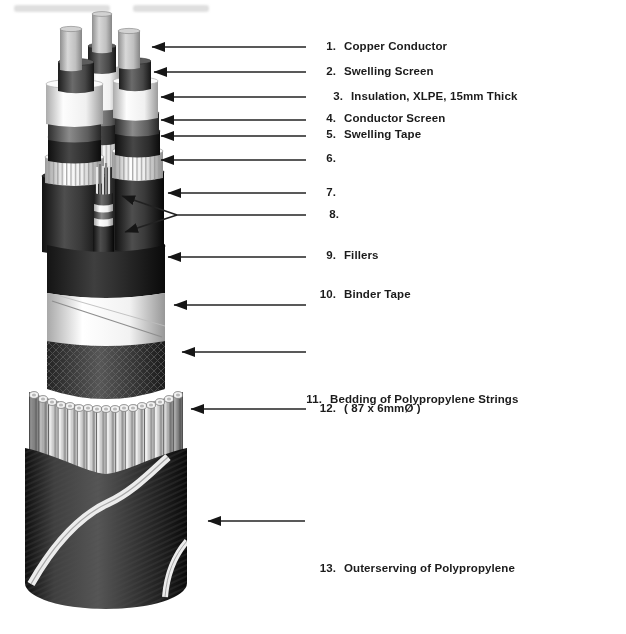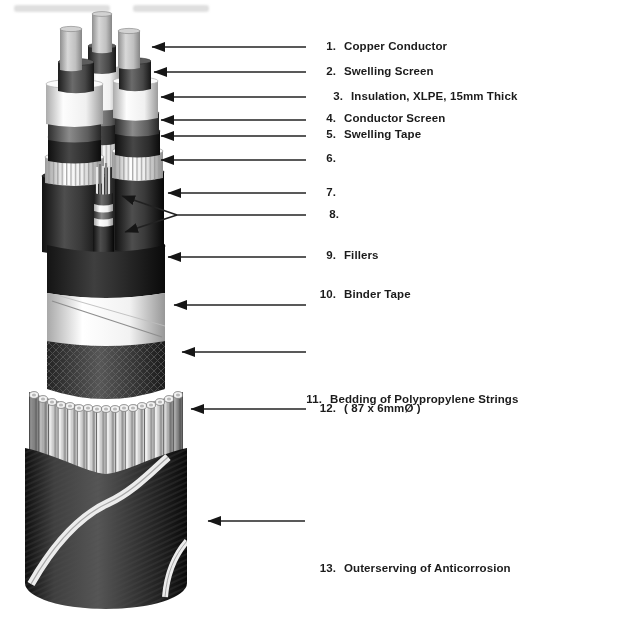--- a/index.html
+++ b/index.html
@@ -321,17 +321,17 @@
   </div>
   <div class="callout twoline" style="left:310px;top:400px;">
     <span class="num">12.</span>
     <span class="txt">
       <div>( 87 x 6mmØ )</div>
     </span>
   </div>
   <div class="callout twoline" style="left:310px;top:520px;margin-top:40px;">
     <span class="num">13.</span>
     <span class="txt">
-      <div>Outerserving of Anticorrosion</div>
+      <div>Outerserving of Polypropylene</div>
     </span>
   </div>
 
 </div>
 
 </body></html>

